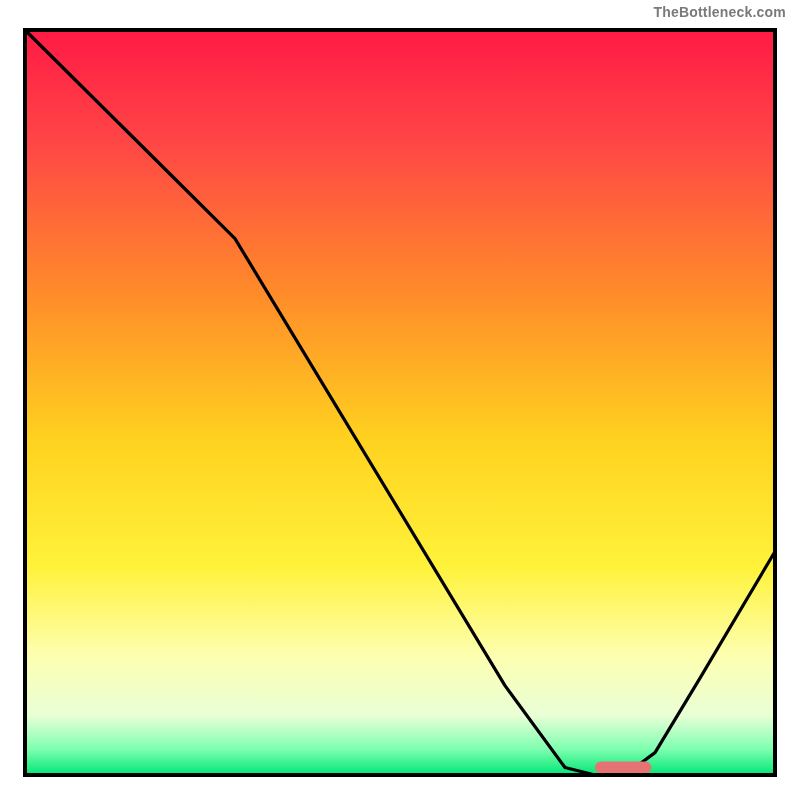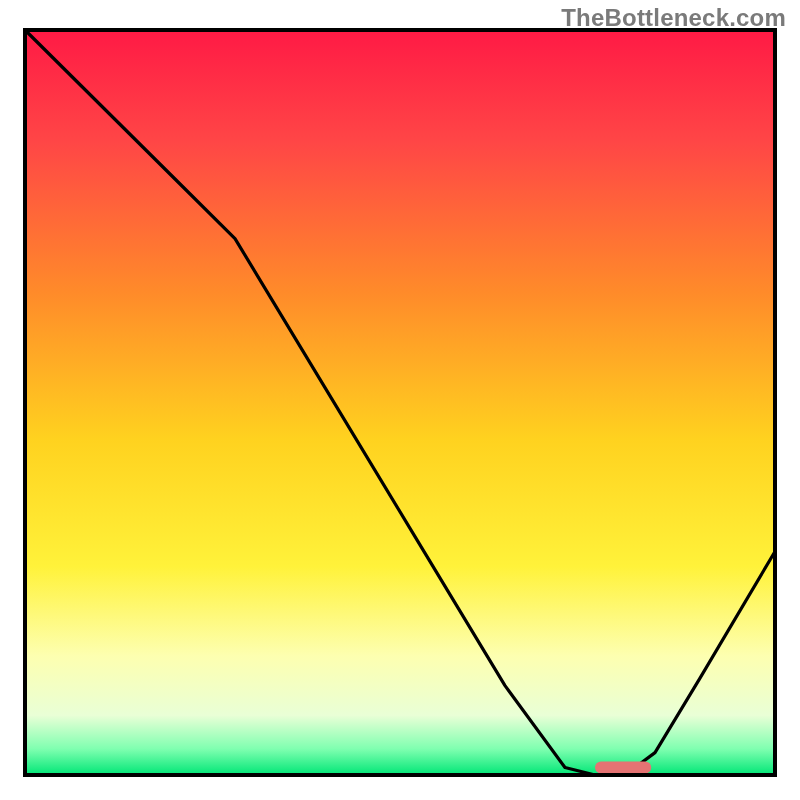--- a/index.html
+++ b/index.html
@@ -3,21 +3,21 @@
 <meta charset="utf-8">
 <style>
   * { margin: 0; padding: 0; box-sizing: border-box; }
   html, body { width: 800px; height: 800px; overflow: hidden; background: #fff; }
   .wrap { position: relative; width: 800px; height: 800px; }
   .watermark {
     position: absolute;
     top: 4px;
     right: 14px;
     font-family: Arial, Helvetica, sans-serif;
-    font-size: 24px;
+    font-size: 14px;
     font-weight: 600;
     color: #7a7a7a;
     letter-spacing: 0.2px;
   }
   svg { position: absolute; top: 0; left: 0; }
 </style>
 </head>
 <body>
 <div class="wrap">
   <div class="watermark">TheBottleneck.com</div>

